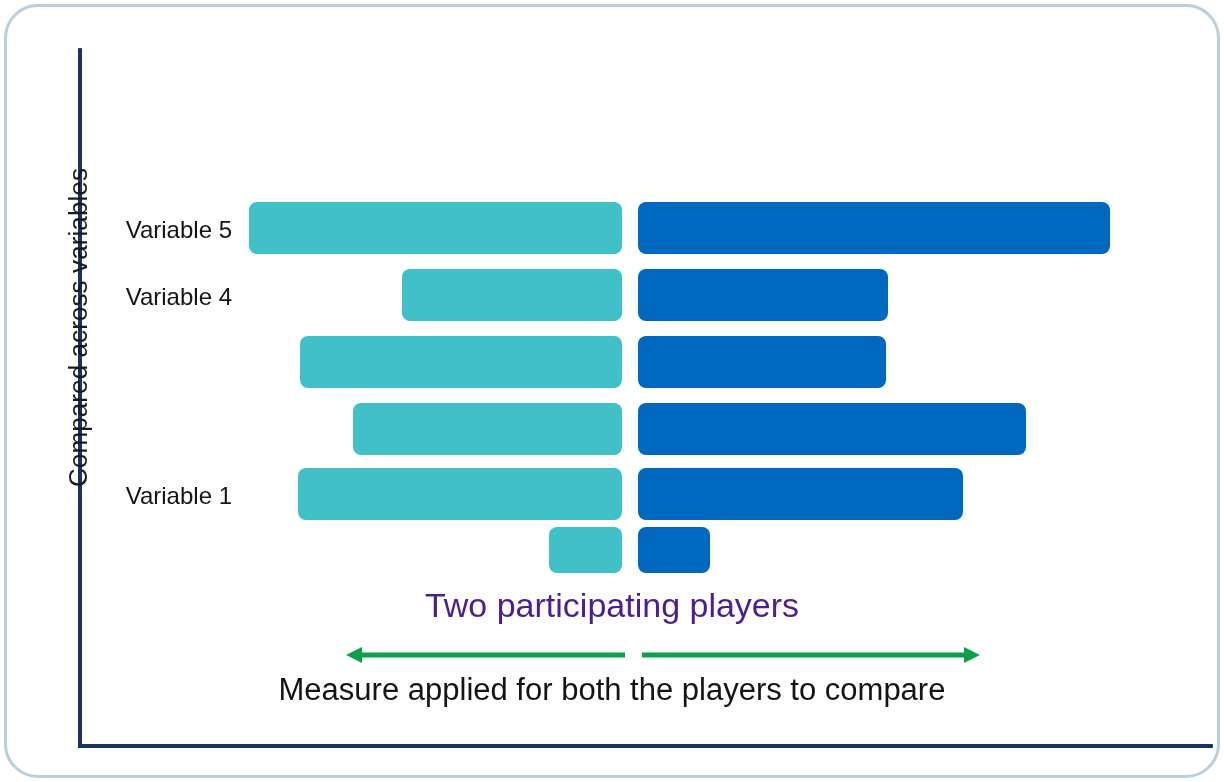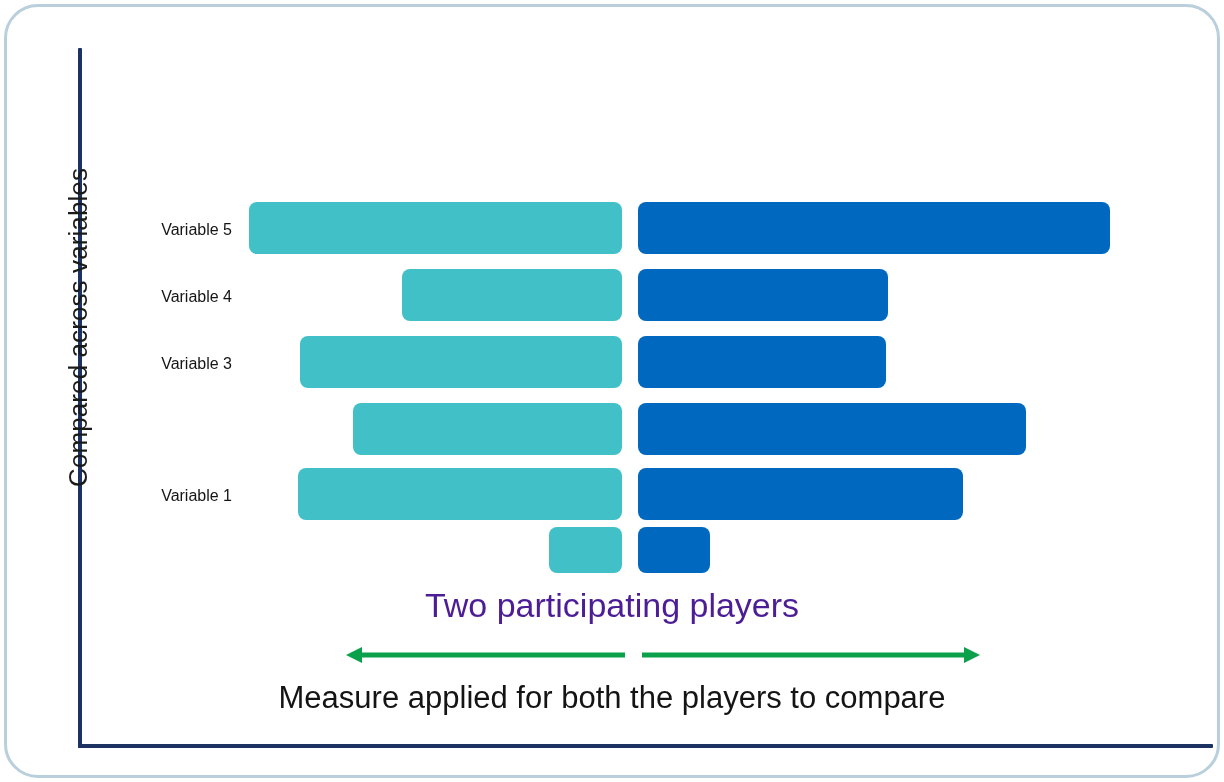--- a/index.html
+++ b/index.html
@@ -67,21 +67,21 @@
     left: 0;
     width: 1224px;
     height: 56px;
   }
   .row-label {
     position: absolute;
     right: 0;
     top: 0;
     height: 56px;
     line-height: 56px;
-    font-size: 16px;
+    font-size: 24px;
     color: #151515;
     white-space: nowrap;
   }
   .label-wrap {
     position: absolute;
     left: 96px;
     width: 136px;
     height: 56px;
   }
   .bar {
@@ -110,21 +110,20 @@
   }
   
   #bottom-caption {
     position: absolute;
     left: 0;
     top: 672px;
     width: 1224px;
     text-align: center;
     font-size: 31px;
     color: #141414;
-    margin-top: 8px;
   }
   
   #arrows {
     position: absolute;
     left: 330px;
     top: 638px;
     width: 670px;
     height: 34px;
   }
 </style>
@@ -150,23 +149,20 @@
 
   <div class="row" style="top:269px;padding-left:17px;">
     <div class="label-wrap">
       <div class="row-label">Variable 4</div>
     </div>
     <div class="bar left" style="left:402px; width:220px;"></div>
     <div class="bar right" style="left:638px; width:250px;"></div>
   </div>
 
   <div class="row" style="top:336px;">
-    <div class="label-wrap">
-      <div class="row-label">Variable 3</div>
-    </div>
     <div class="bar left" style="left:300px; width:322px;"></div>
     <div class="bar right" style="left:638px; width:248px;"></div>
   </div>
 
   <div class="row" style="top:403px;">
     <div class="bar left" style="left:353px; width:269px;"></div>
     <div class="bar right" style="left:638px; width:388px;"></div>
   </div>
 
   <div class="row" style="top:468px;">

